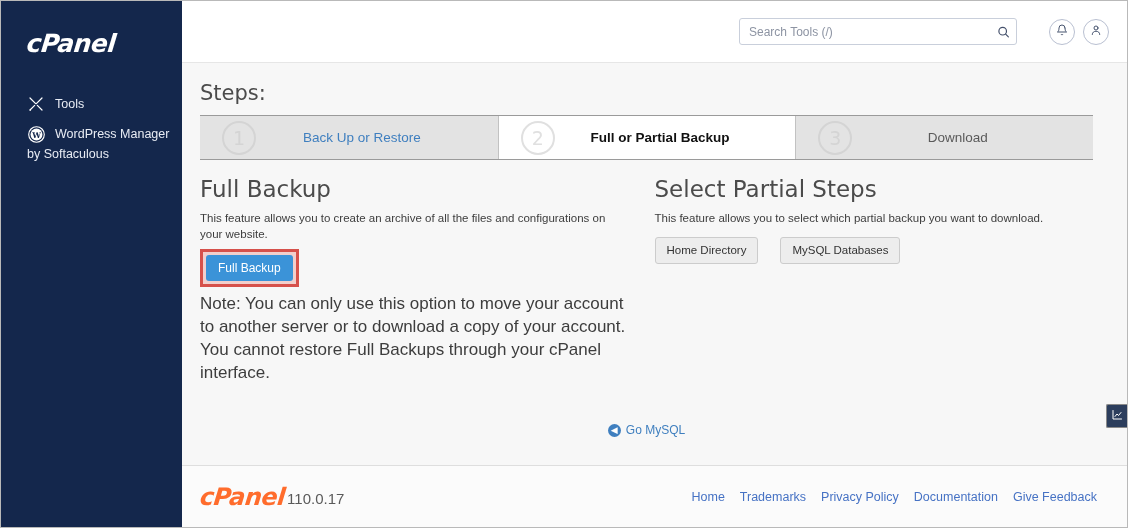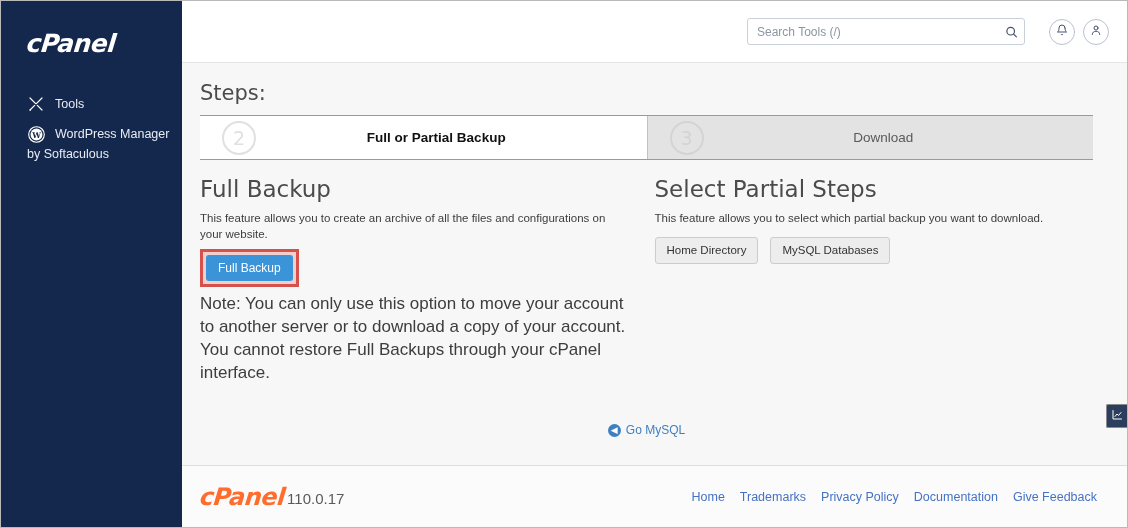--- a/index.html
+++ b/index.html
@@ -85,21 +85,21 @@
     display: flex;
     align-items: center;
     justify-content: flex-end;
     padding: 0 18px 0 0;
     border-bottom: 1px solid #e6e6e6;
   }
   .search-wrap {
     position: relative;
     width: 278px;
     height: 27px;
-    margin-right: 16px;
+    margin-right: 24px;
   }
   .search-input {
     width: 100%; height: 100%;
     border: 1px solid #c9cfdb;
     border-radius: 3px;
     background: #fff;
     padding: 0 28px 0 9px;
     font-family: "Liberation Sans", sans-serif;
     font-size: 12px;
     color: #4b5563;
@@ -237,21 +237,21 @@
   p.note {
     font-size: 17px;
     color: #3d3d3d;
     line-height: 1.35;
     margin-top: 6px;
     max-width: 452px;
   }
 
   .pill-row {
     display: flex;
-    gap: 12px;
+    gap: 22px;
     margin-top: 10px;
     flex-wrap: wrap;
   }
   .pill {
     background: #ededed;
     border: 1px solid #cccccc;
     border-radius: 3px;
     font-size: 11.5px;
     color: #333333;
     padding: 6px 11px;
@@ -416,20 +416,24 @@
         </span>
       </button>
     </header>
 
     <main class="content">
 
 
       <h2 class="steps-label">Steps:</h2>
 
       <div class="steps">
+        <div class="step done">
+          <span class="step-num">1</span>
+          <span class="step-label">Back Up or Restore</span>
+        </div>
         <div class="step active">
           <span class="step-num">2</span>
           <span class="step-label">Full or Partial Backup</span>
         </div>
         <div class="step future">
           <span class="step-num">3</span>
           <span class="step-label">Download</span>
         </div>
       </div>
 

